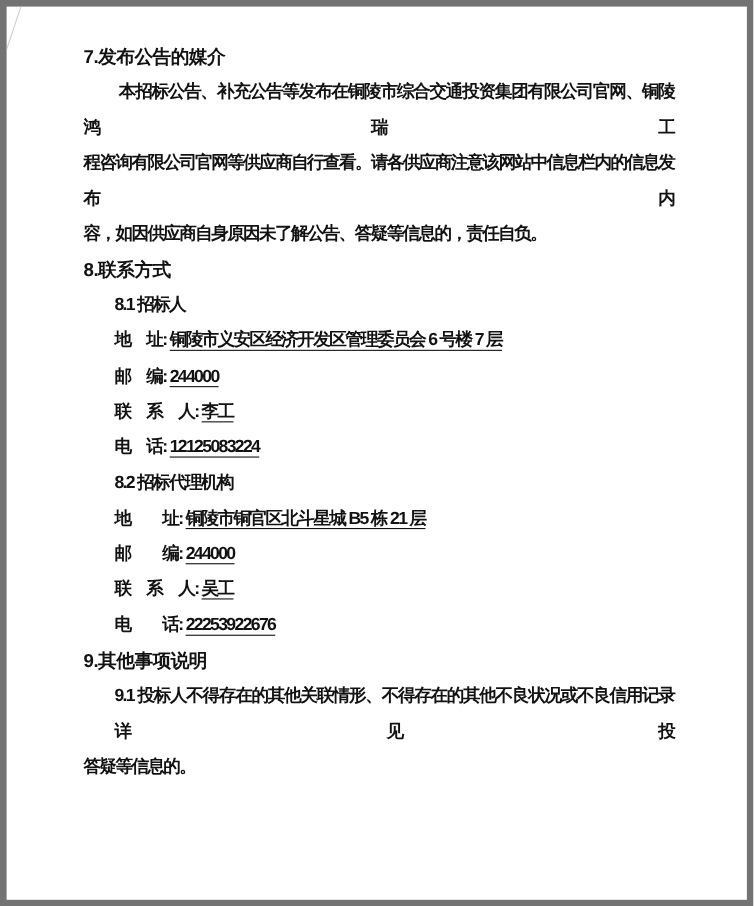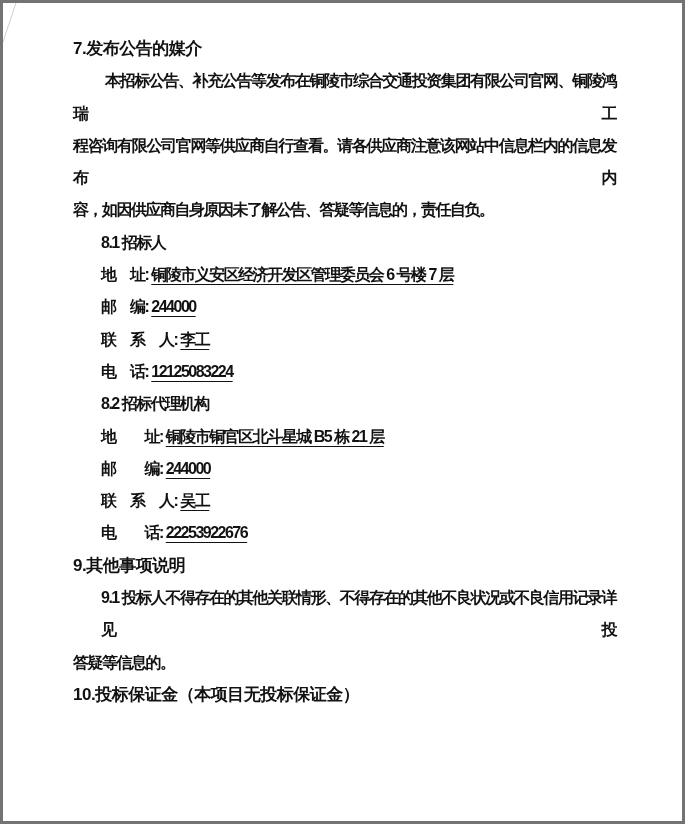--- a/index.html
+++ b/index.html
@@ -1,21 +1,21 @@
 <!DOCTYPE html>
 <html><head>
 <meta charset="utf-8">
 <style>
   html,body { margin:0; padding:0; background:#ffffff; }
   .page {
     position:relative;
     width:685px; height:824px;
     box-sizing:border-box;
     background:#ffffff;
-    border:3px solid #737373;
+    border:6px solid #737373;
     overflow:hidden;
     font-family:"Liberation Sans","DejaVu Sans",sans-serif;
     color:#121212;
   }
   .corner { position:absolute; top:0; left:0; pointer-events:none; }
   .content { padding:30px 66px 0 70px; }
   .line {
     font-size:16px;
     line-height:32.3px;
     letter-spacing:-1.5px;
@@ -44,33 +44,33 @@
       <line x1="13" y1="0" x2="0" y2="39" stroke="#cfcfcf" stroke-width="1"></line>
     </svg>
 
   <div class="content">
 
     <div class="line heading">7.发布公告的媒介</div>
     <div class="line indent2 just">本招标公告、补充公告等发布在铜陵市综合交通投资集团有限公司官网、铜陵鸿瑞工</div>
     <div class="line just">程咨询有限公司官网等供应商自行查看。请各供应商注意该网站中信息栏内的信息发布内</div>
     <div class="line">容，如因供应商自身原因未了解公告、答疑等信息的，责任自负。</div>
 
+    <div class="line heading">8.联系方式</div>
 
     <div class="line item">8.1 招标人</div>
     <div class="line item"><span class="lbl">地　址: </span><span class="val">铜陵市义安区经济开发区管理委员会 6 号楼 7 层</span></div>
     <div class="line item"><span class="lbl">邮　编: </span><span class="val">244000</span></div>
     <div class="line item"><span class="lbl">联　系　人: </span><span class="val">李工</span></div>
     <div class="line item"><span class="lbl">电　话: </span><span class="val">12125083224</span></div>
 
     <div class="line item">8.2 招标代理机构</div>
     <div class="line item"><span class="lbl">地　　址: </span><span class="val">铜陵市铜官区北斗星城 B5 栋 21 层</span></div>
     <div class="line item"><span class="lbl">邮　　编: </span><span class="val">244000</span></div>
     <div class="line item"><span class="lbl">联　系　人: </span><span class="val">吴工</span></div>
     <div class="line item"><span class="lbl">电　　话: </span><span class="val">22253922676</span></div>
 
     <div class="line heading">9.其他事项说明</div>
     <div class="line item just">9.1 投标人不得存在的其他关联情形、不得存在的其他不良状况或不良信用记录详见投</div>
     <div class="line">答疑等信息的。</div>
 
-    <div class="line heading">10.投标保证金（本项目无投标保证金）</div>
 
   </div>
 </div>
 
 </body></html>

